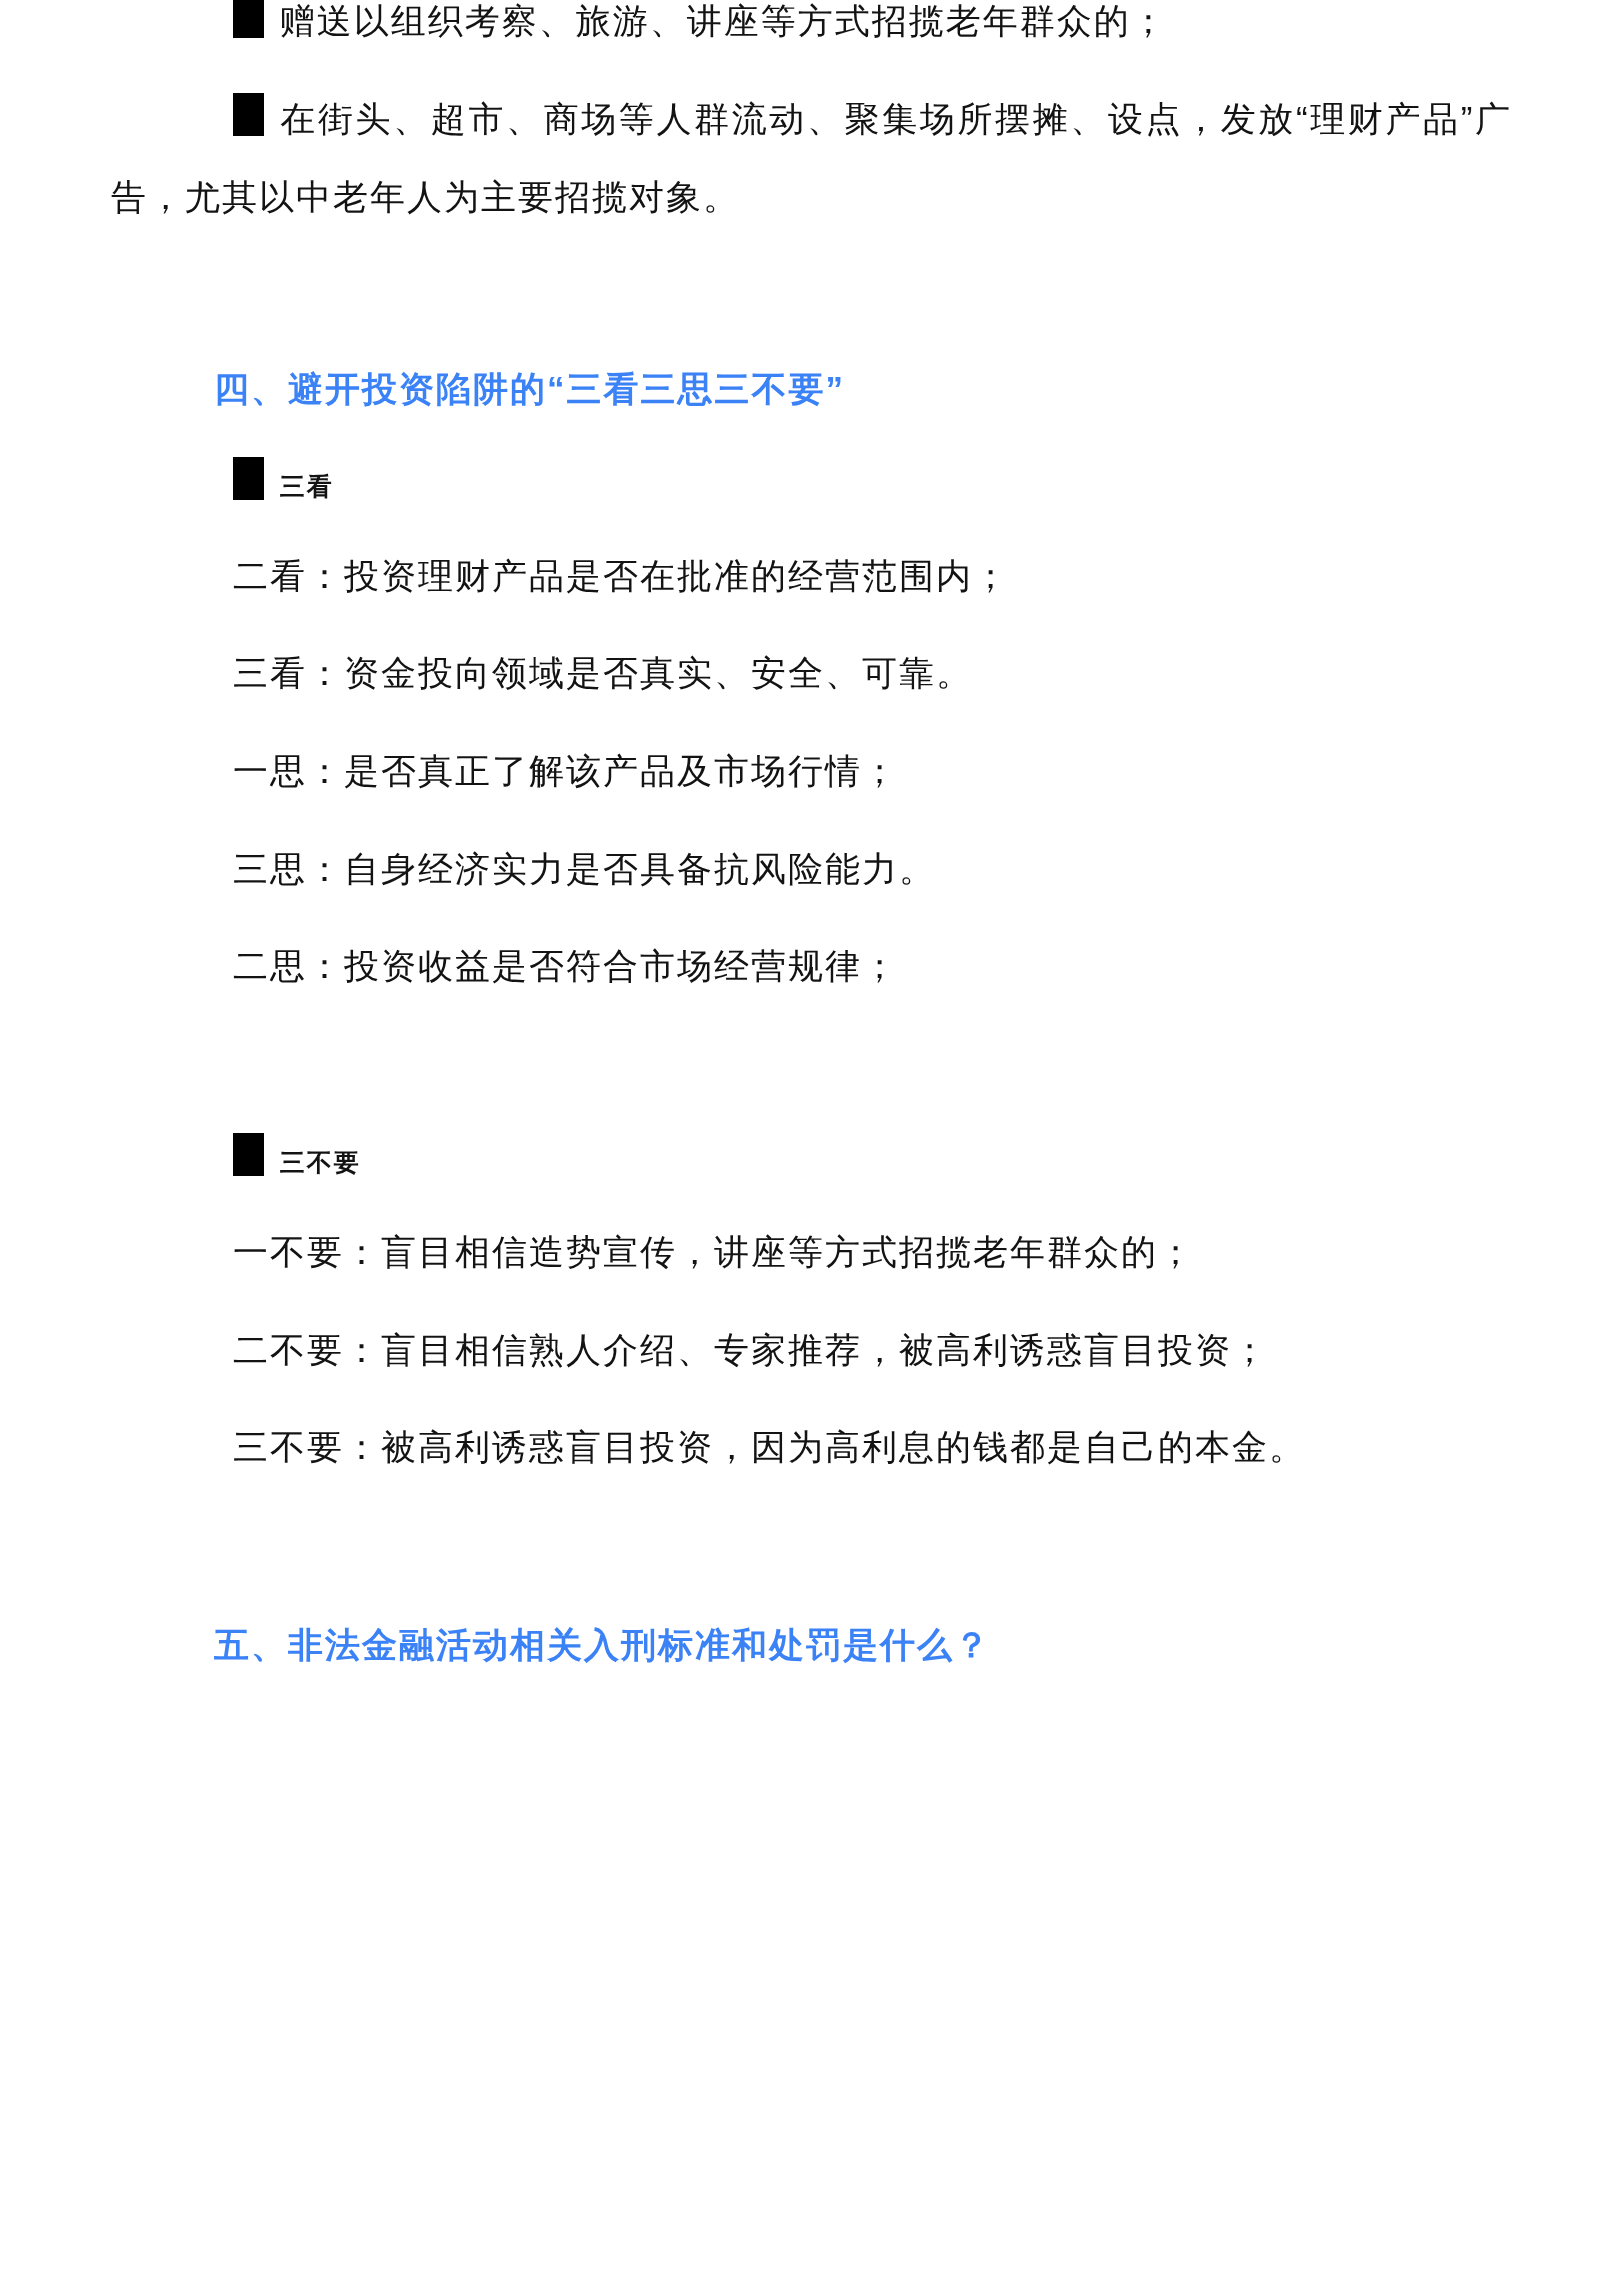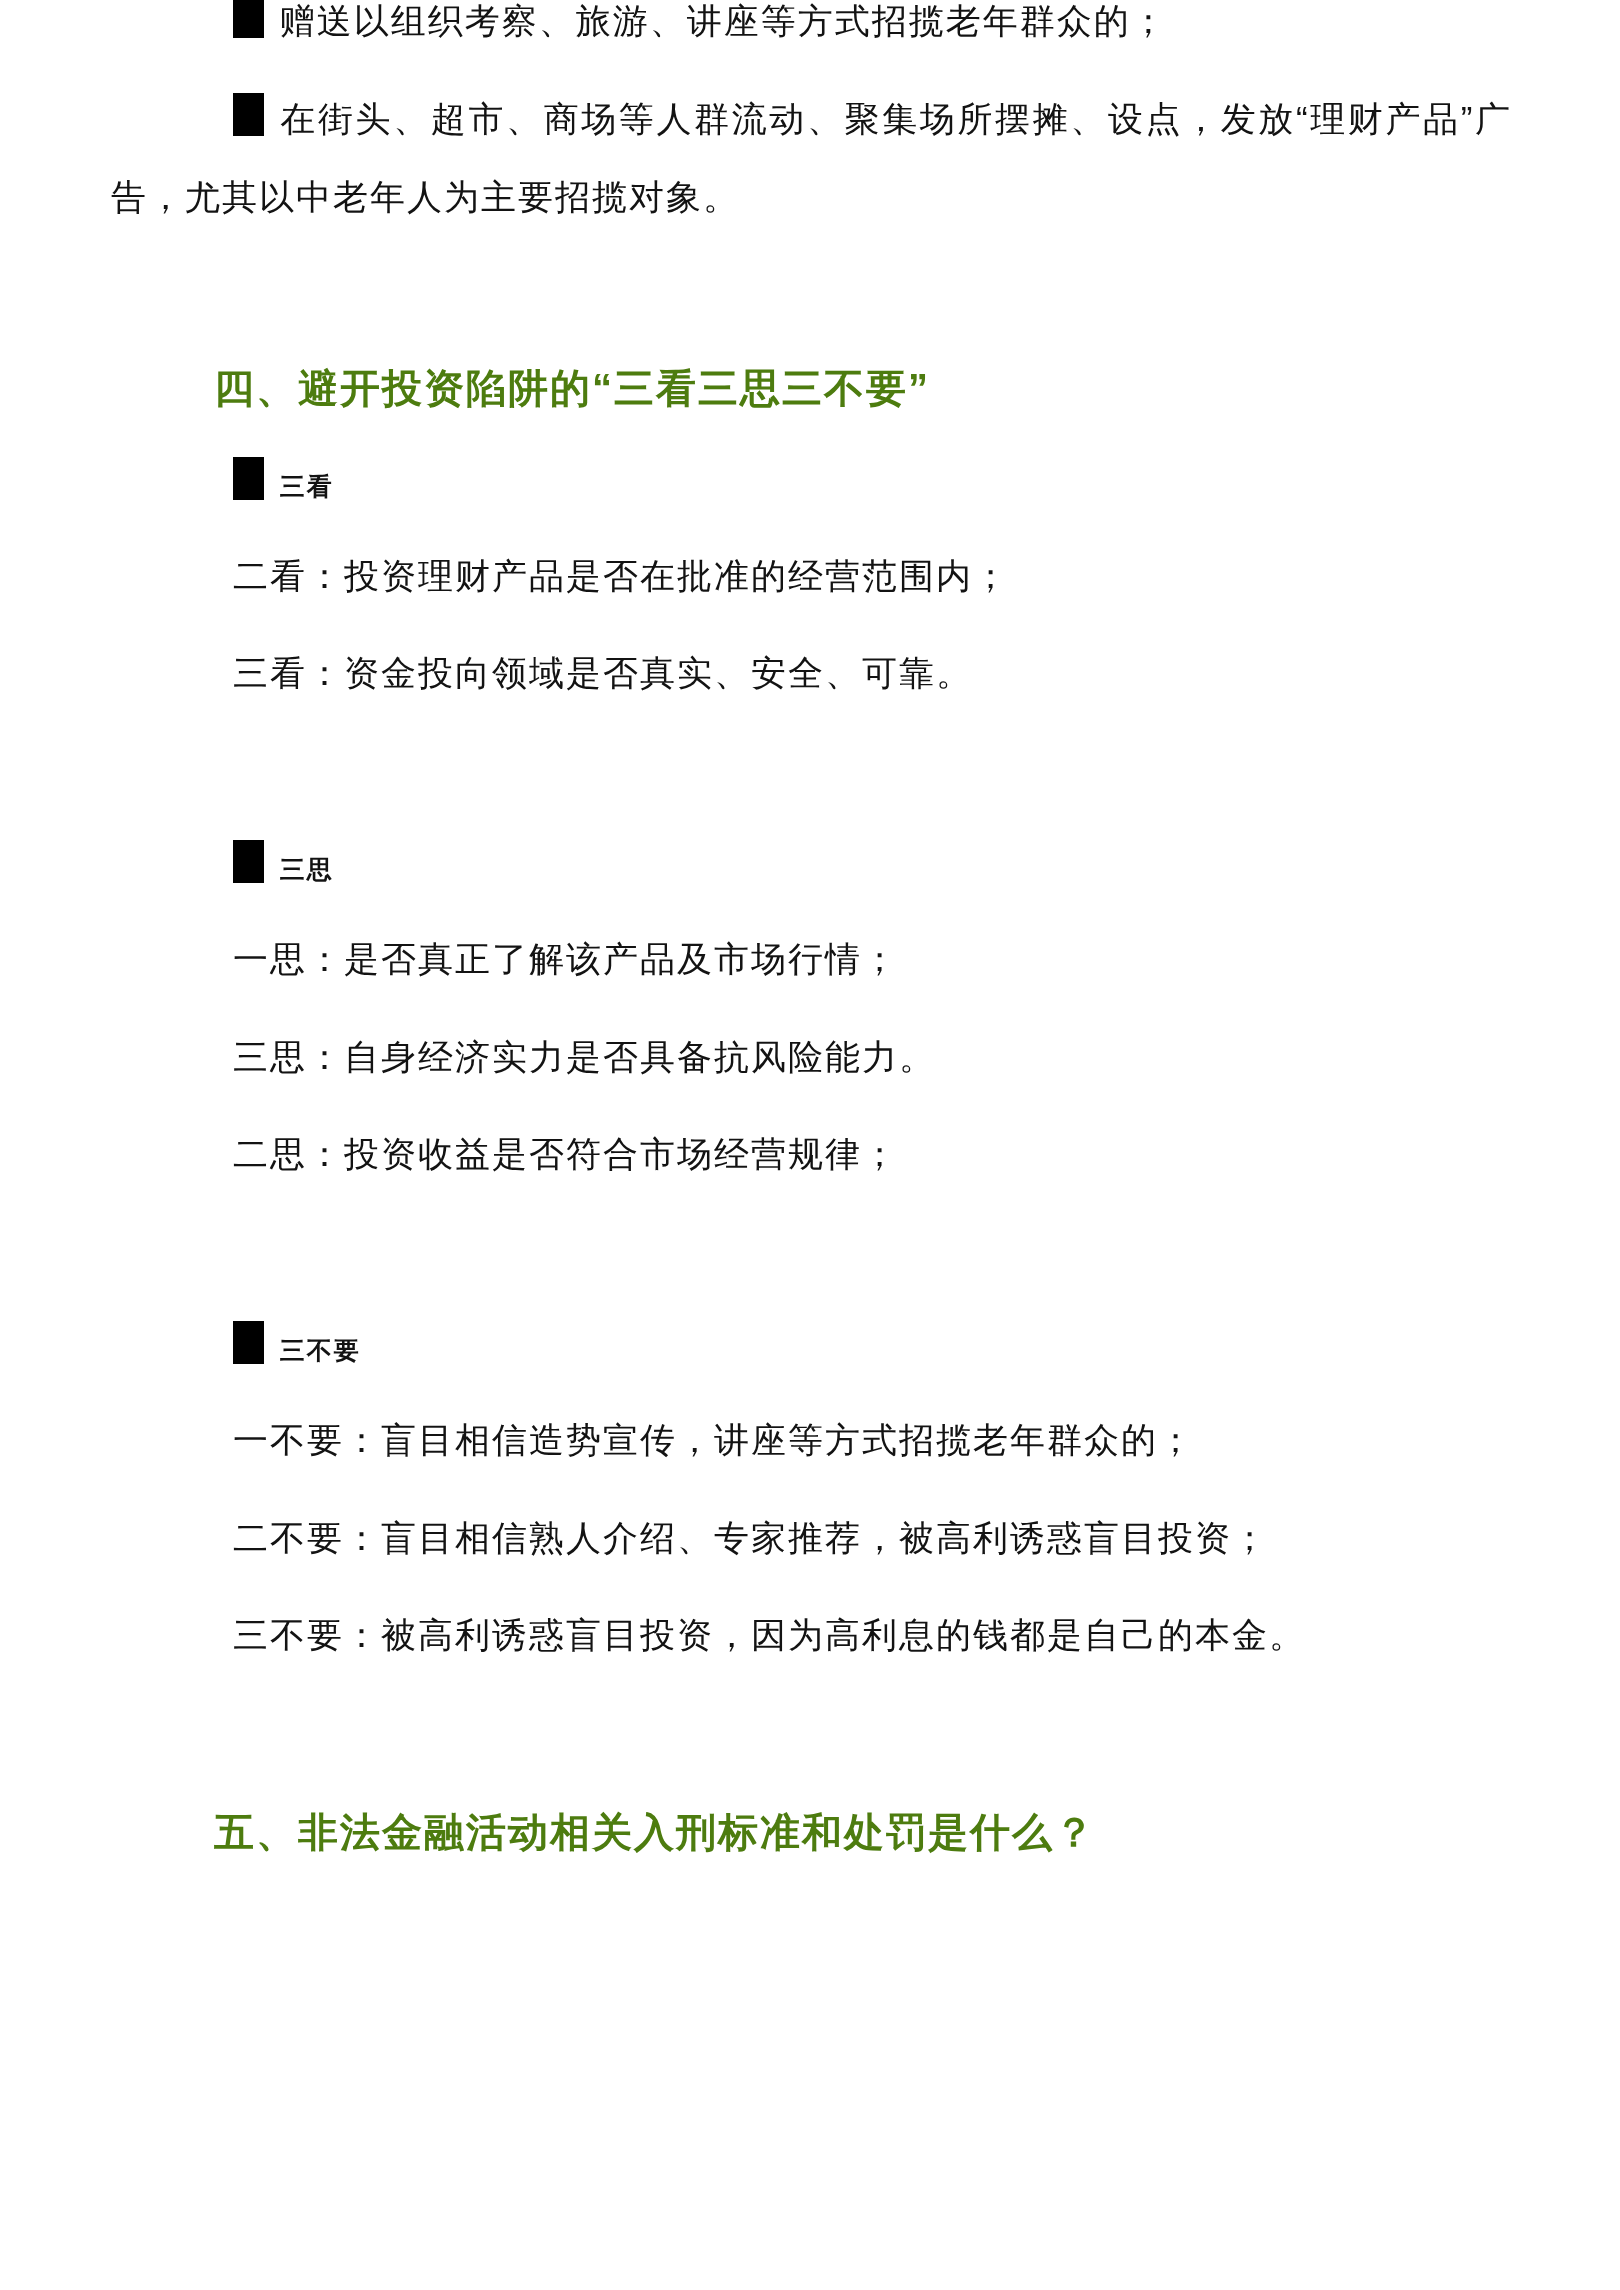--- a/index.html
+++ b/index.html
@@ -26,25 +26,25 @@
   .sub-header {
     font-size: 25px;
     font-weight: bold;
     line-height: 78px;
     letter-spacing: 2px;
     margin: 29px 0 11.8px 0;
     text-indent: 122px;
   }
   .sub-header.mt-lg { margin-top: 118px; }
   .sec-title {
-    font-size: 40px;
+    font-size: 35px;
     font-weight: bold;
     line-height: 59px;
     letter-spacing: 2px;
-    color: #4d7c0f;
+    color: #3b82f6;
     margin: 123px 0 0 0;
     text-indent: 103px;
   }
   .sec-title.last { margin-top: 129px; }
   .sq {
     display: inline-block;
     width: 31px;
     height: 43px;
     background: #000000;
     vertical-align: -4.9px;
@@ -60,21 +60,20 @@
 
   <p class="body-para"><span class="sq"></span><span>在街头、超市、商场等人群流动、聚集场所摆摊、设点，发放“理财产品”广告，尤其以中老年人为主要招揽对象。</span></p>
 
   <h2 class="sec-title">四、避开投资陷阱的“三看三思三不要”</h2>
 
   <p class="sub-header"><span class="sq"></span><span>三看</span></p>
 
   <p class="body-para">二看：投资理财产品是否在批准的经营范围内；</p>
   <p class="body-para">三看：资金投向领域是否真实、安全、可靠。</p>
 
-  <p class="sub-header mt-lg"><span class="sq"></span><span>三思</span></p>
 
   <p class="body-para">一思：是否真正了解该产品及市场行情；</p>
   <p class="body-para">三思：自身经济实力是否具备抗风险能力。</p>
   <p class="body-para">二思：投资收益是否符合市场经营规律；</p>
 
   <p class="sub-header mt-lg"><span class="sq"></span><span>三不要</span></p>
 
   <p class="body-para">一不要：盲目相信造势宣传，讲座等方式招揽老年群众的；</p>
   <p class="body-para">二不要：盲目相信熟人介绍、专家推荐，被高利诱惑盲目投资；</p>
   <p class="body-para">三不要：被高利诱惑盲目投资，因为高利息的钱都是自己的本金。</p>

